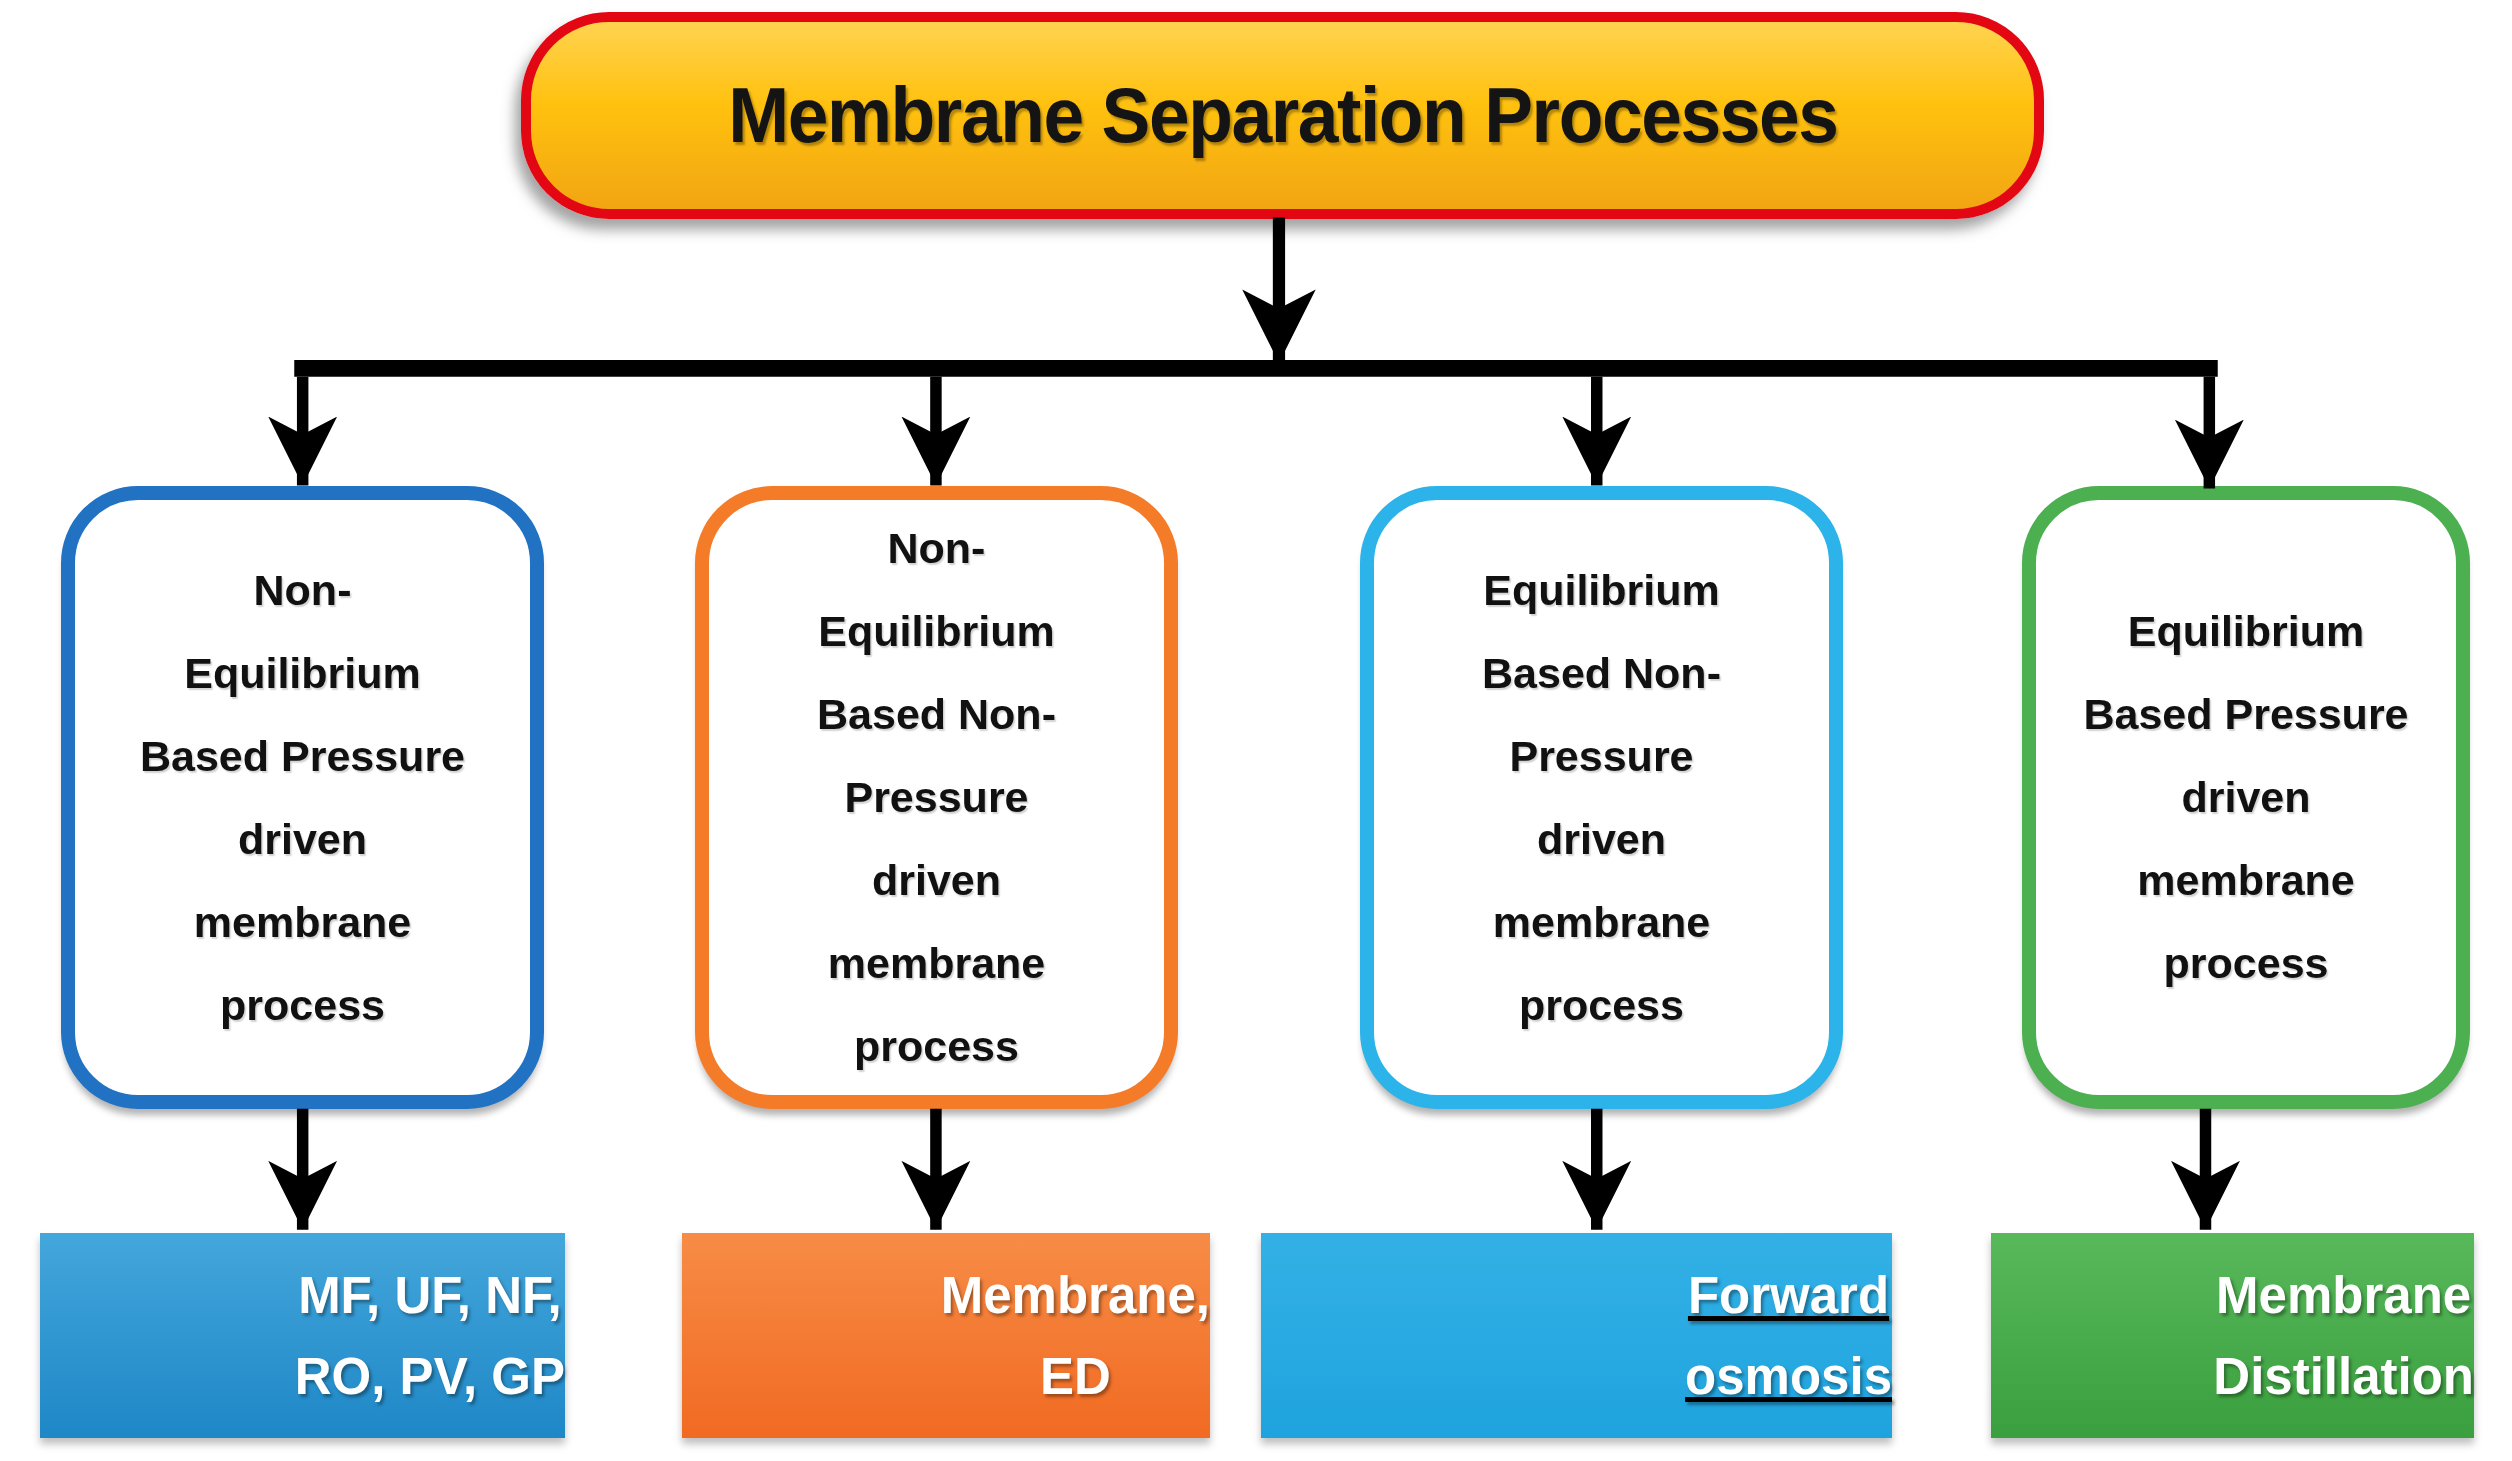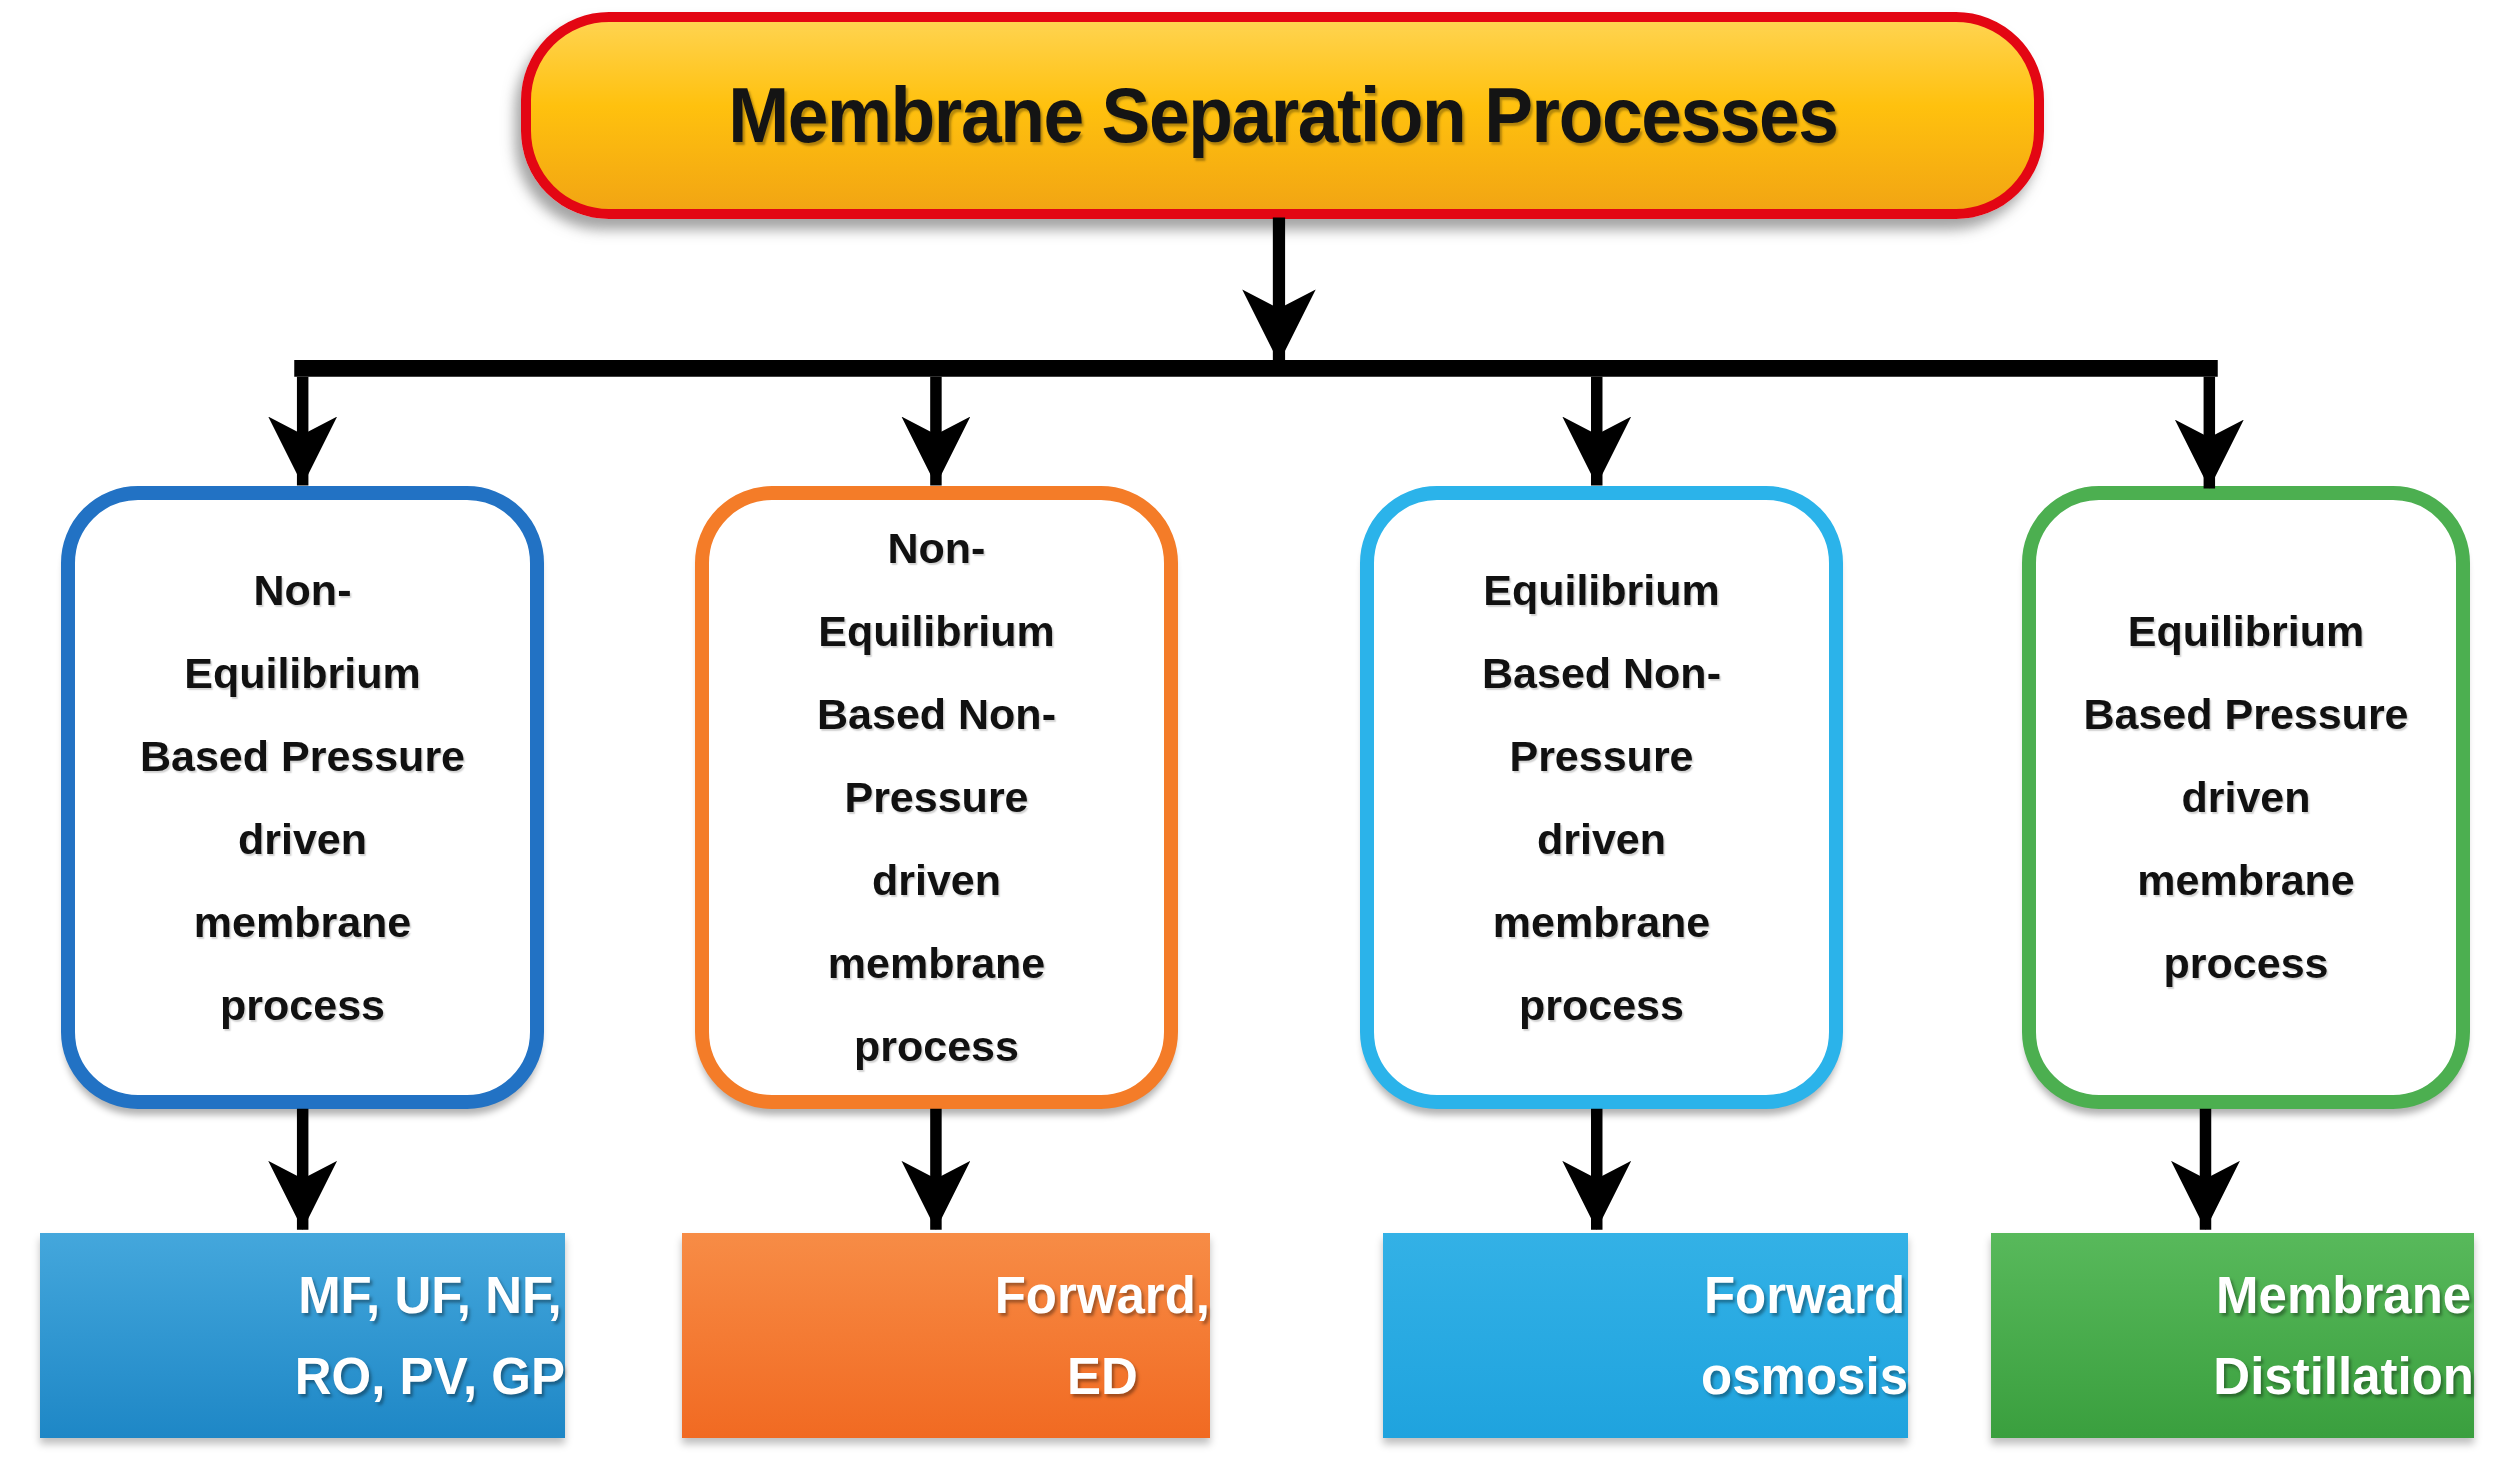--- a/index.html
+++ b/index.html
@@ -56,21 +56,21 @@
     box-shadow:0 6.1px 7.7px rgba(0,0,0,0.25);
   }
   .res-box .lines{
     font-size:51px;font-weight:700;color:#ffffff;
     line-height:81px;text-align:center;
     white-space:pre-line;
     text-shadow:2.3px 3.1px 3.1px rgba(0,0,0,0.35);
   }
   #res1{left:40px;width:525px;background:linear-gradient(180deg,#44A7DC 0%,#1E87C6 100%);}
   #res2{left:682px;width:528px;background:linear-gradient(180deg,#F78C46 0%,#F16A22 100%);}
-  #res3{left:1383px;width:525px;background:linear-gradient(180deg,#33B1E6 0%,#1FA3DE 100%);}
+  #res3{left:1261px;width:631px;background:linear-gradient(180deg,#33B1E6 0%,#1FA3DE 100%);text-decoration:underline;}
   #res4{left:1991px;width:483px;background:linear-gradient(180deg,#58B95B 0%,#3A9F3E 100%);}
   
   #connectors{
     position:absolute;left:0;top:0;width:2512px;height:1461px;
     z-index:5;pointer-events:none;
   }
   .cat-box,.res-box,.title-box{z-index:2;}
 </style>
 </head>
 <body>
@@ -134,21 +134,21 @@
 driven
 membrane
 process</div>
   </div>
 
   <div id="res1" class="res-box">
     <div class="lines">MF, UF, NF,
 RO, PV, GP</div>
   </div>
   <div id="res2" class="res-box">
-    <div class="lines">Forward,
+    <div class="lines">Membrane,
 ED</div>
   </div>
   <div id="res3" class="res-box">
     <div class="lines">Forward
 osmosis</div>
   </div>
   <div id="res4" class="res-box">
     <div class="lines">Membrane
 Distillation</div>
   </div>

